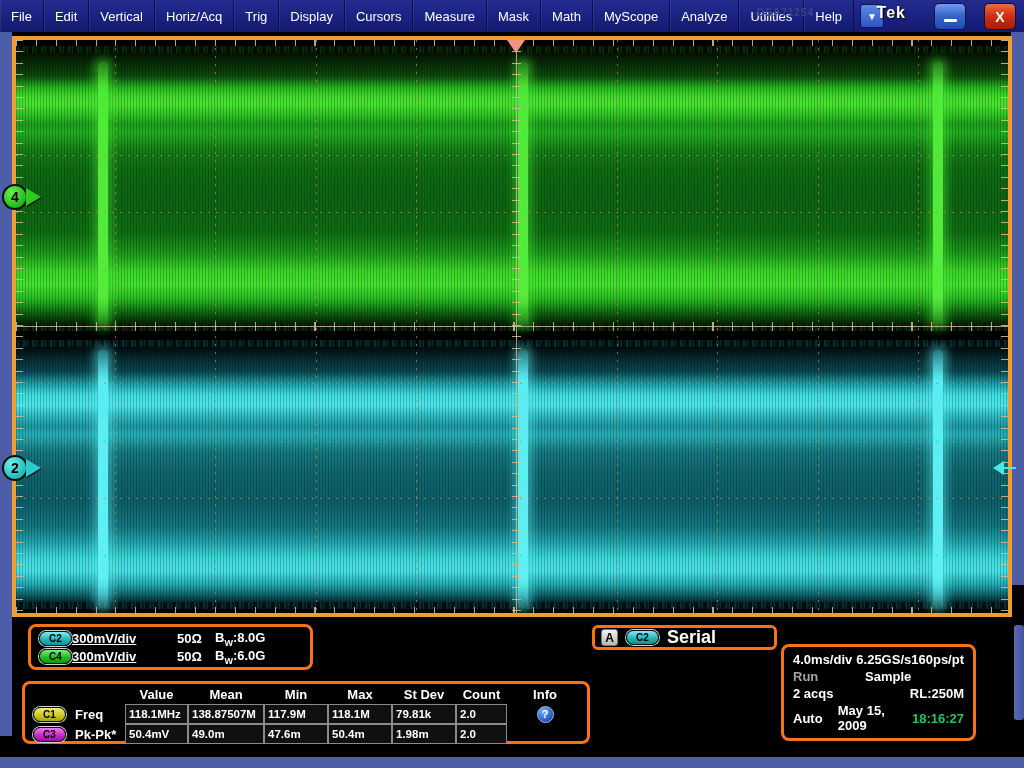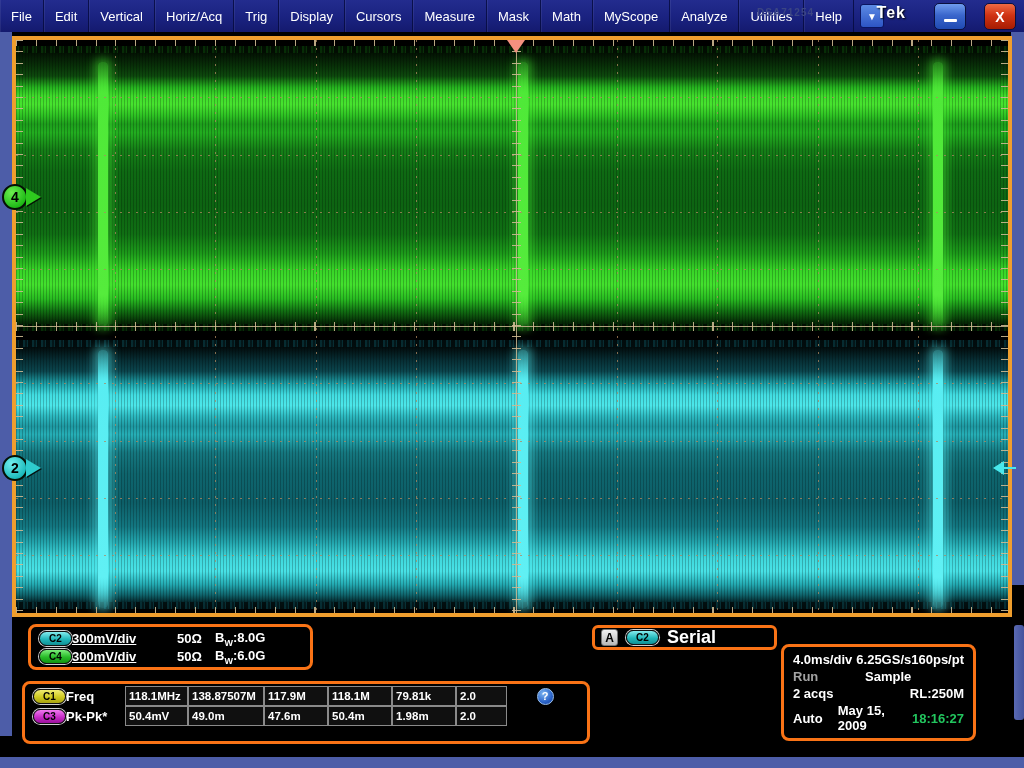--- a/index.html
+++ b/index.html
@@ -173,21 +173,21 @@
   .acq-time { margin-left:auto; color:#22c55e; }
   .acq-auto { width:48px; }
 
   #meas-table { left:22px; top:681px; width:568px; height:63px; padding:2px 4px; }
   .mt-grid { display:grid; grid-template-columns:96px 63px 76px 64px 64px 64px 51px 1fr; }
   .mt-head { color:#fff; font-size:13px; font-weight:bold; text-align:center; height:18px; line-height:18px; }
   .mt-cell {
     height:20px; line-height:18px; color:#fff; font-size:11.5px; font-weight:bold;
     background:#101010; border:1px solid #8a8a8a; padding:0 3px; overflow:hidden;
   }
-  .mt-label { display:flex; align-items:center; gap:0; height:20px; color:#fff; font-size:13px; font-weight:bold; padding-left:4px; }
+  .mt-label { display:flex; align-items:center; gap:9px; height:20px; color:#fff; font-size:13px; font-weight:bold; padding-left:4px; }
   .mt-info { display:flex; align-items:center; justify-content:center; height:20px; }
   .help-icon {
     width:17px; height:17px; border-radius:50%;
     background:radial-gradient(circle at 35% 30%, #7db5f2, #2a63c8 60%, #123a90);
     border:1px solid #9cc2ee; color:#fff; font-size:11px; font-weight:bold;
     display:flex; align-items:center; justify-content:center;
   }
 </style>
 </head>
 <body>
@@ -321,20 +321,30 @@
   </div>
   <div class="acq-row">
     <span class="acq-auto">Auto</span>
     <span>May 15, 2009</span>
     <span class="acq-time">18:16:27</span>
   </div>
 </div>
 
 <div id="meas-table" class="panel">
   <div class="mt-grid">
+    <div class="mt-head"></div>
+    <div class="mt-head">Value</div>
+    <div class="mt-head">Mean</div>
+    <div class="mt-head">Min</div>
+    <div class="mt-head">Max</div>
+    <div class="mt-head">St Dev</div>
+    <div class="mt-head">Count</div>
+    <div class="mt-head">Info</div>
+  </div>
+  <div class="mt-grid">
     <div class="mt-label">
       <div class="pill c1">C1</div>
       <span>Freq</span>
     </div>
     <div class="mt-cell">118.1MHz</div>
     <div class="mt-cell">138.87507M</div>
     <div class="mt-cell">117.9M</div>
     <div class="mt-cell">118.1M</div>
     <div class="mt-cell">79.81k</div>
     <div class="mt-cell">2.0</div>

